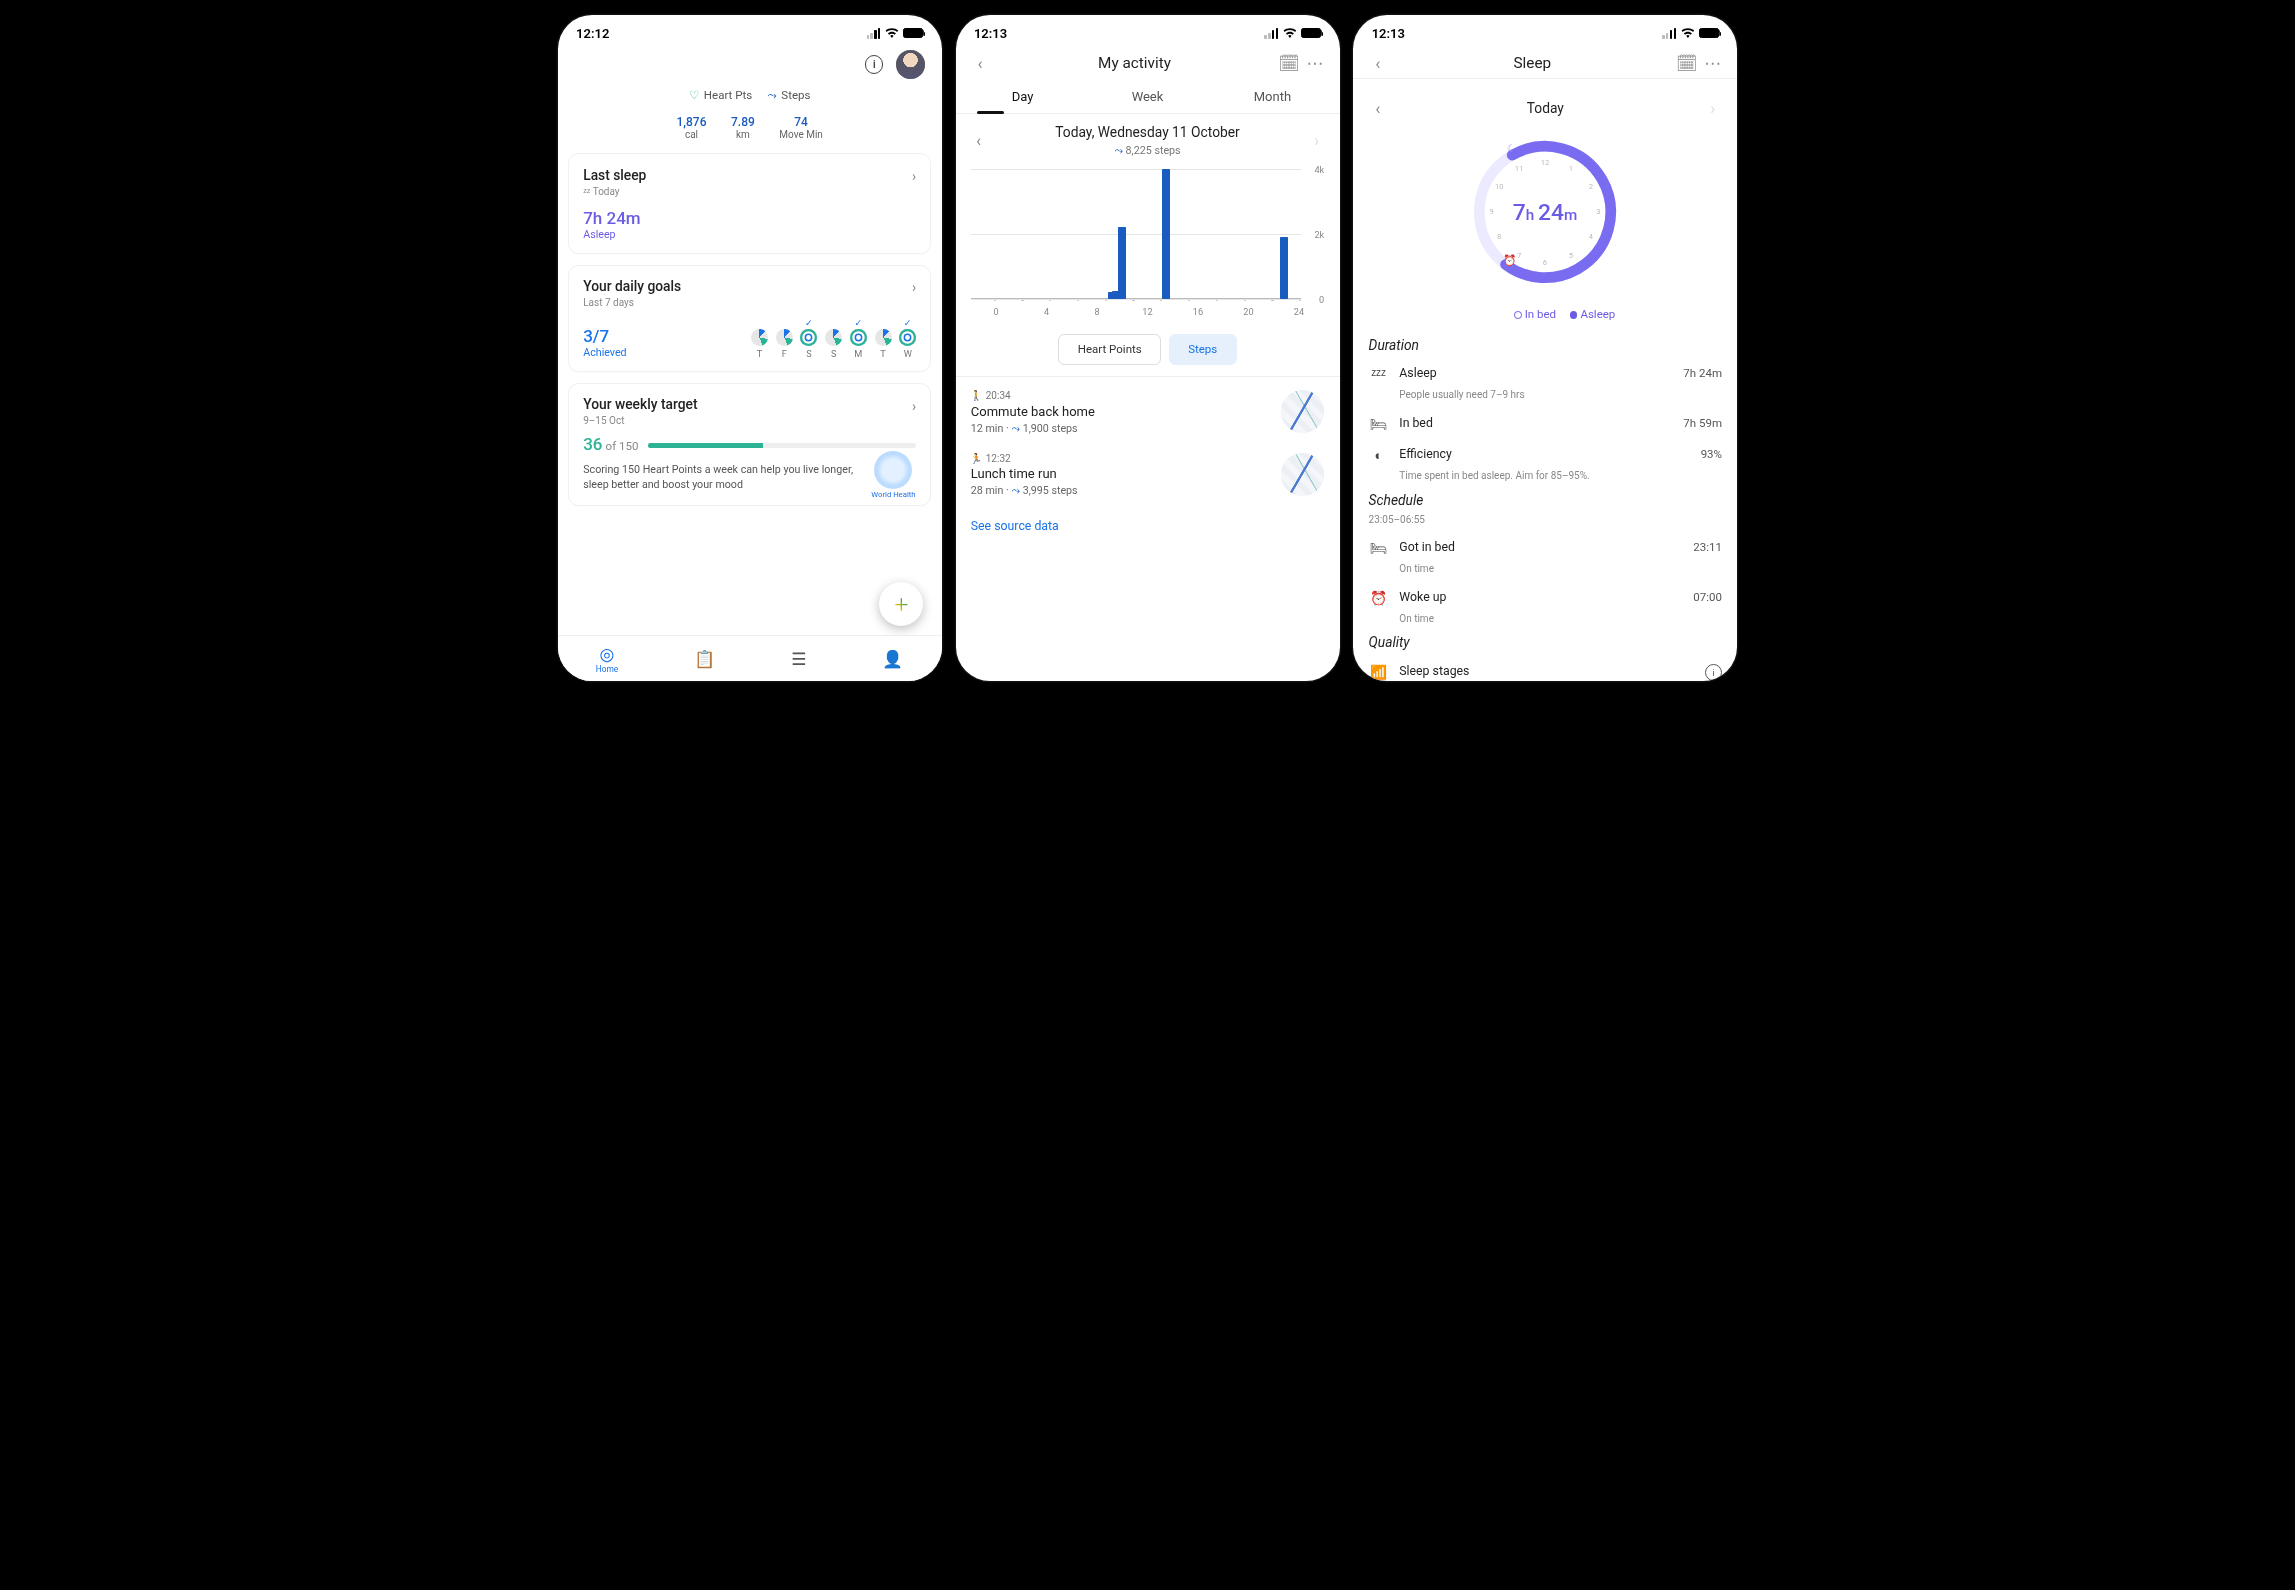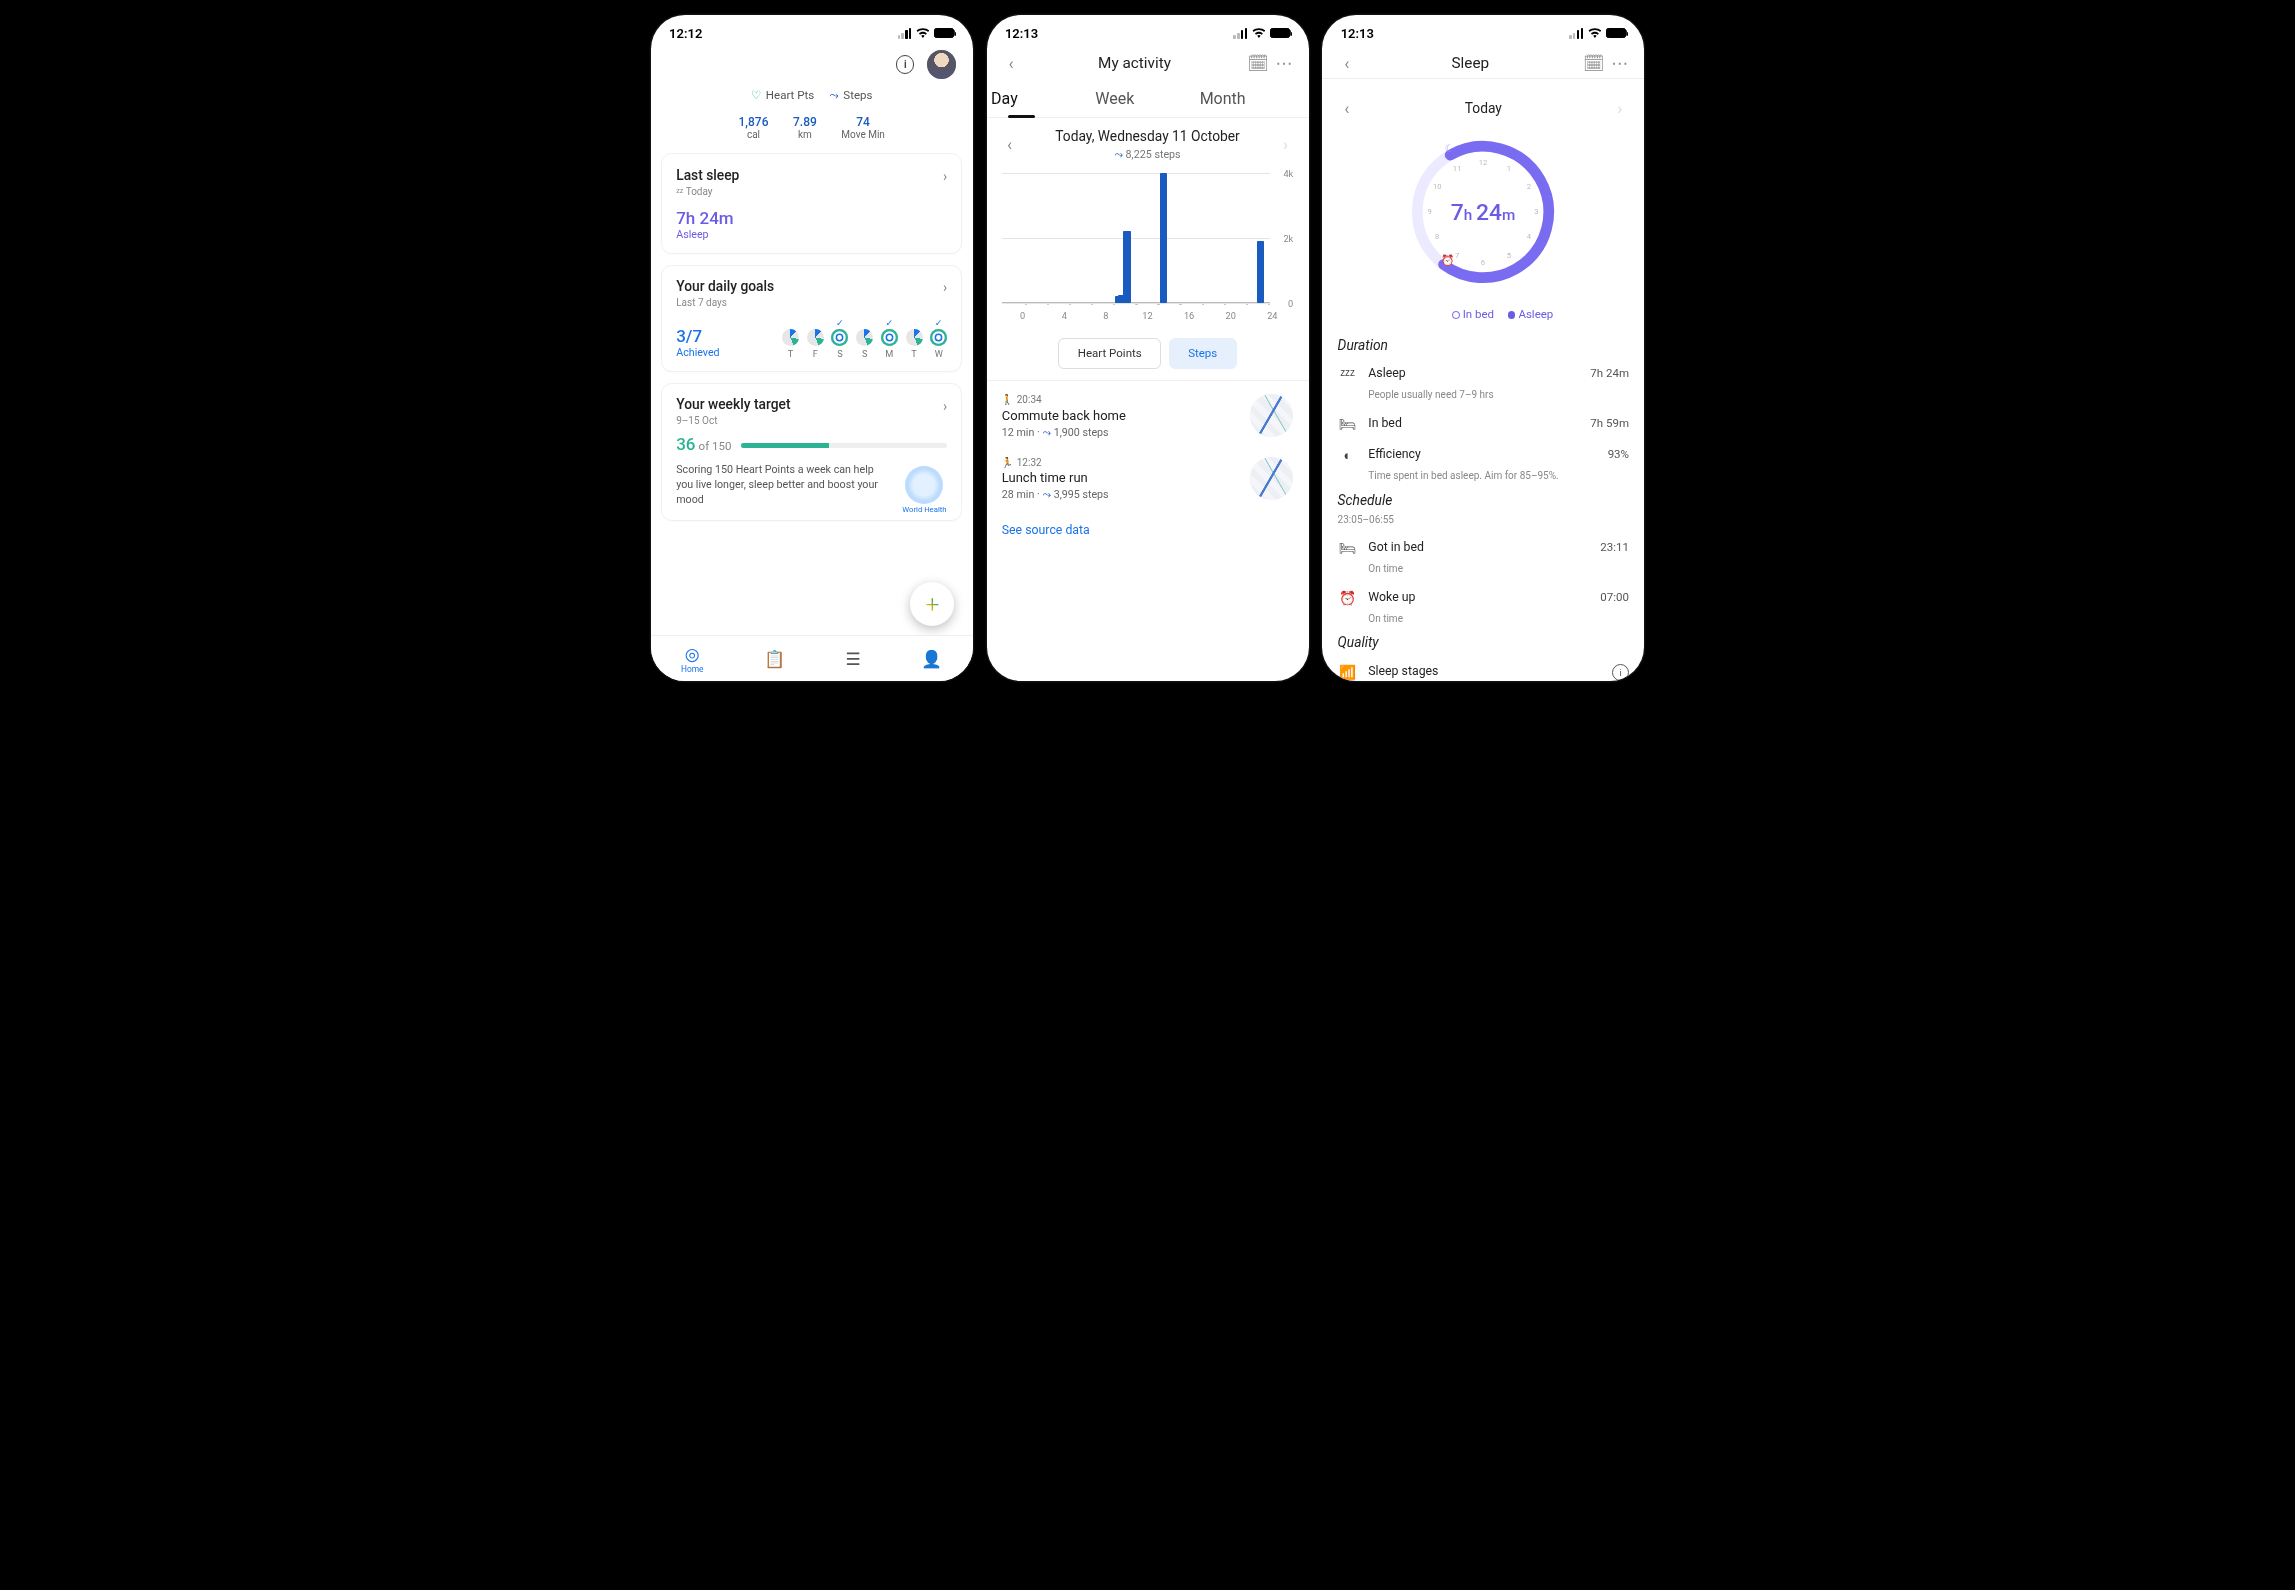--- a/index.html
+++ b/index.html
@@ -1,17 +1,17 @@
 <!DOCTYPE html>
 <html style="font-size:12.3px"><head>
 <meta charset="utf-8">
 <style>
   * { box-sizing: border-box; margin: 0; padding: 0; font-family: -apple-system, Roboto, "Segoe UI", Arial, sans-serif; }
   body { background: #000; display: flex; gap: 13.8px; padding: 15.3px; justify-content: center; align-items: flex-start; }
-  .phone { width: 322px; height: 666px; background: #fff; border-radius: 34px; overflow: hidden; position: relative; box-shadow: 0 0 0 1.5px #111; }
+  .phone { width: 384px; height: 666px; background: #fff; border-radius: 34px; overflow: hidden; position: relative; box-shadow: 0 0 0 1.5px #111; }
   .status-bar { display: flex; justify-content: space-between; align-items: center; padding: 10.7px 18.4px 4.6px; font-size: 13px; font-weight: 600; color: #000; }
   .status-right { display: flex; align-items: center; gap: 4.6px; }
   .sig-bars { display: inline-flex; align-items: flex-end; gap: 1.5px; }
   .sig-bars span { width: 2.3px; background: #bbb; border-radius: 0.8px; }
   .sig-bars span:nth-child(1){height:3.8px}.sig-bars span:nth-child(2){height:6.1px}.sig-bars span:nth-child(3){height:8.4px;background:#000}.sig-bars span:nth-child(4){height:10.7px;background:#000}
   .wifi-icon { width: 13.8px; height: 10.7px; }
   .battery { width: 20px; height: 10px; border: 1.1px solid #000; border-radius: 2.3px; position: relative; background: #000; box-shadow: 2.3px 0 0 -3.1px #000, 3.1px 0 0 -2.3px #000; }
   .battery::after { content:""; position:absolute; right:-3.1px; top:2.3px; width:1.5px; height:3.8px; background:#000; border-radius:0 1.5px 1.5px 0; }
 
   
@@ -58,21 +58,21 @@
   .tabbar { position:absolute; bottom:0; left:0; right:0; height:46px; background:#fff; border-top:0.8px solid #eee; display:flex; justify-content:space-around; align-items:center; }
   .tab { text-align:center; color:#555; font-size:8.4px; }
   .tab.active { color:#1a73e8; }
   .tab .ico { font-size:17px; display:block; }
 
   
   .header2 { display:flex; align-items:center; justify-content:space-between; padding:7.7px 13.8px 4.6px; }
   .header2 .title { font-size:15.3px; color:#222; }
   .hico { color:#888; font-size:17px; width:21.4px; text-align:center; }
   .seg-tabs { display:flex; border-bottom:0.8px solid #eee; padding:0 4.6px; }
-  .seg-tabs .t { flex:1; text-align:left; padding:10.7px 0 9.2px; font-size:16px; color:#555; }
+  .seg-tabs .t { flex:1; text-align:center; padding:10.7px 0 9.2px; font-size:13px; color:#555; }
   .seg-tabs .t.active { color:#111; }
   .seg-ul { height:2.3px; width:27.6px; background:#111; border-radius:1.5px; margin-left:21.4px; margin-top:-2.3px; }
   .date-row { display:flex; align-items:center; justify-content:space-between; padding:10.7px 12.3px 3.1px; }
   .date-row .dtxt { text-align:center; flex:1; }
   .date-row .dtxt .d1 { font-size:13.8px; color:#222; }
   .date-row .dtxt .d2 { font-size:10.7px; color:#777; margin-top:3.1px; }
   .chart { position:relative; height:130px; margin:9.2px 15.3px 0; }
   .gl { position:absolute; left:0; right:23px; border-top:0.8px solid #e5e5e5; }
   .ylab { position:absolute; right:0; font-size:9.2px; color:#888; transform:translateY(-50%); }
   .xaxis { position:absolute; left:0; right:23px; bottom:0; border-top:0.8px solid #bbb; }

